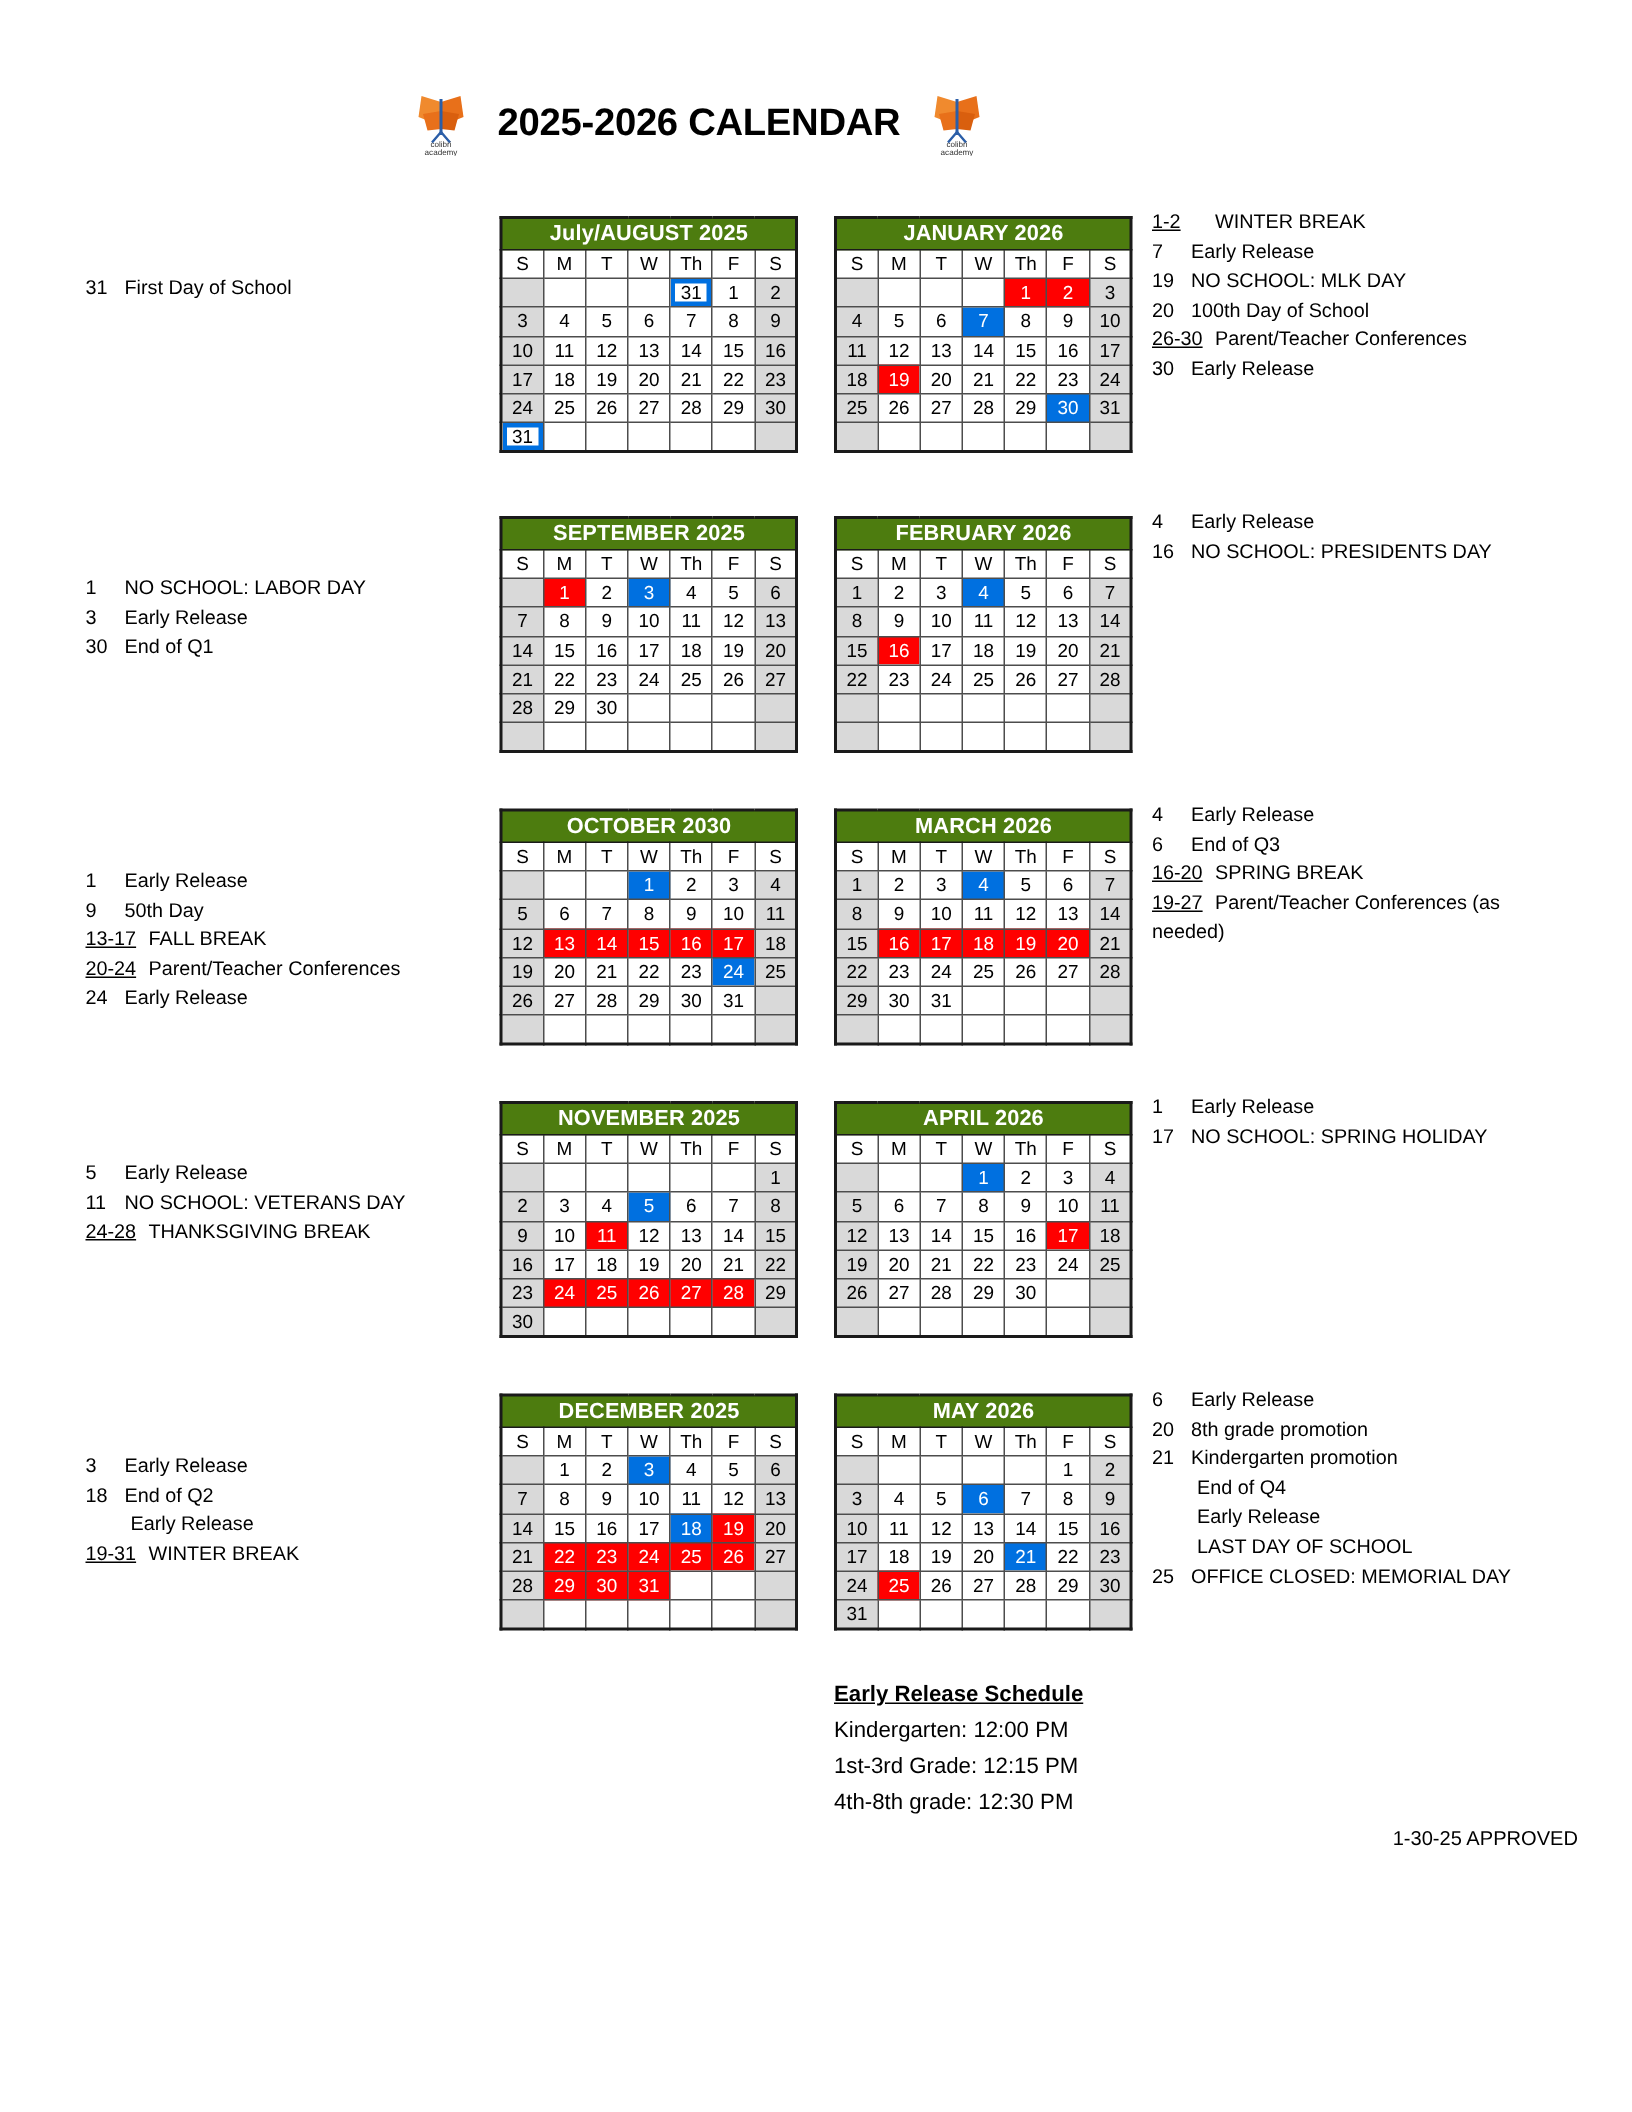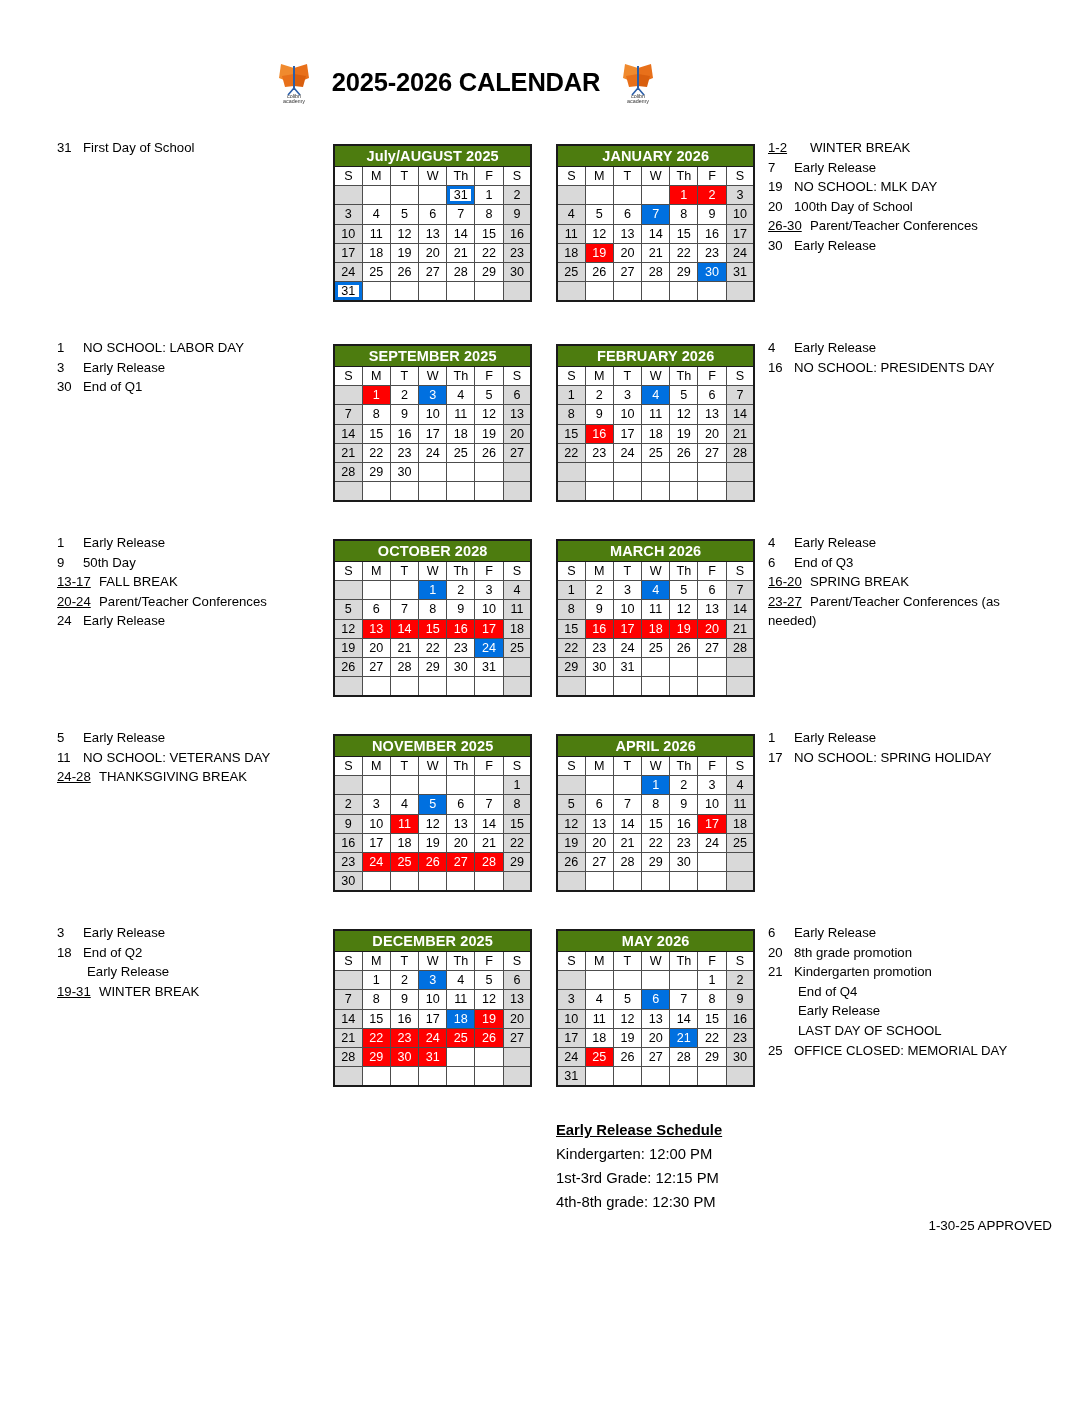--- a/index.html
+++ b/index.html
@@ -54,21 +54,21 @@
   .row-4 { top: 728px; }
   .row-5 { top: 923px; }
 
   .notes {
     position: absolute;
     top: 0;
     font-size: 13.2px;
     line-height: 19.6px;
     white-space: nowrap;
   }
-  .notes-left  { left: 57px;  width: 270px; }
+  .notes-left  { left: 57px;  width: 270px; margin-top: 44px; }
   .notes-right { left: 768px; width: 270px; }
   .notes-right.wrap { white-space: normal; }
 
   .note-line { display: block; }
   .note-num {
     display: inline-block;
     min-width: 26px;
   }
   .note-num.wide { min-width: 42px; text-decoration: underline; }
   .note-indent { display:inline-block; width: 30px; }
@@ -571,21 +571,21 @@
           <col>
           <col>
           <col>
           <col>
           <col>
           <col>
           <col>
         </colgroup>
         <tbody>
           <tr>
-            <th class="month" colspan="7">OCTOBER 2028</th>
+            <th class="month" colspan="7">OCTOBER 2030</th>
           </tr>
           <tr>
             <th class="dow we">S</th>
             <th class="dow">M</th>
             <th class="dow">T</th>
             <th class="dow">W</th>
             <th class="dow">Th</th>
             <th class="dow">F</th>
             <th class="dow we">S</th>
           </tr>
@@ -721,21 +721,21 @@
             <td class="empty"></td>
             <td class="empty"></td>
             <td class="empty we"></td>
           </tr>
         </tbody>
       </table>
       <div class="notes notes-right wrap">
         <span class="note-line"><span class="note-num">4</span><span>Early Release</span></span>
         <span class="note-line"><span class="note-num">6</span><span>End of Q3</span></span>
         <span class="note-line"><span class="note-num wide">16-20</span><span>SPRING BREAK</span></span>
-        <span class="note-line"><span class="note-num wide">23-27</span><span>Parent/Teacher Conferences (as needed)</span></span>
+        <span class="note-line"><span class="note-num wide">19-27</span><span>Parent/Teacher Conferences (as needed)</span></span>
       </div>
     </div>
     <div class="cal-row row-4">
       <div class="notes notes-left wrap">
         <span class="note-line"><span class="note-num">5</span><span>Early Release</span></span>
         <span class="note-line"><span class="note-num">11</span><span>NO SCHOOL:  VETERANS DAY</span></span>
         <span class="note-line"><span class="note-num wide">24-28</span><span>THANKSGIVING BREAK</span></span>
       </div>
       <table class="cal cal-a">
         <colgroup>

